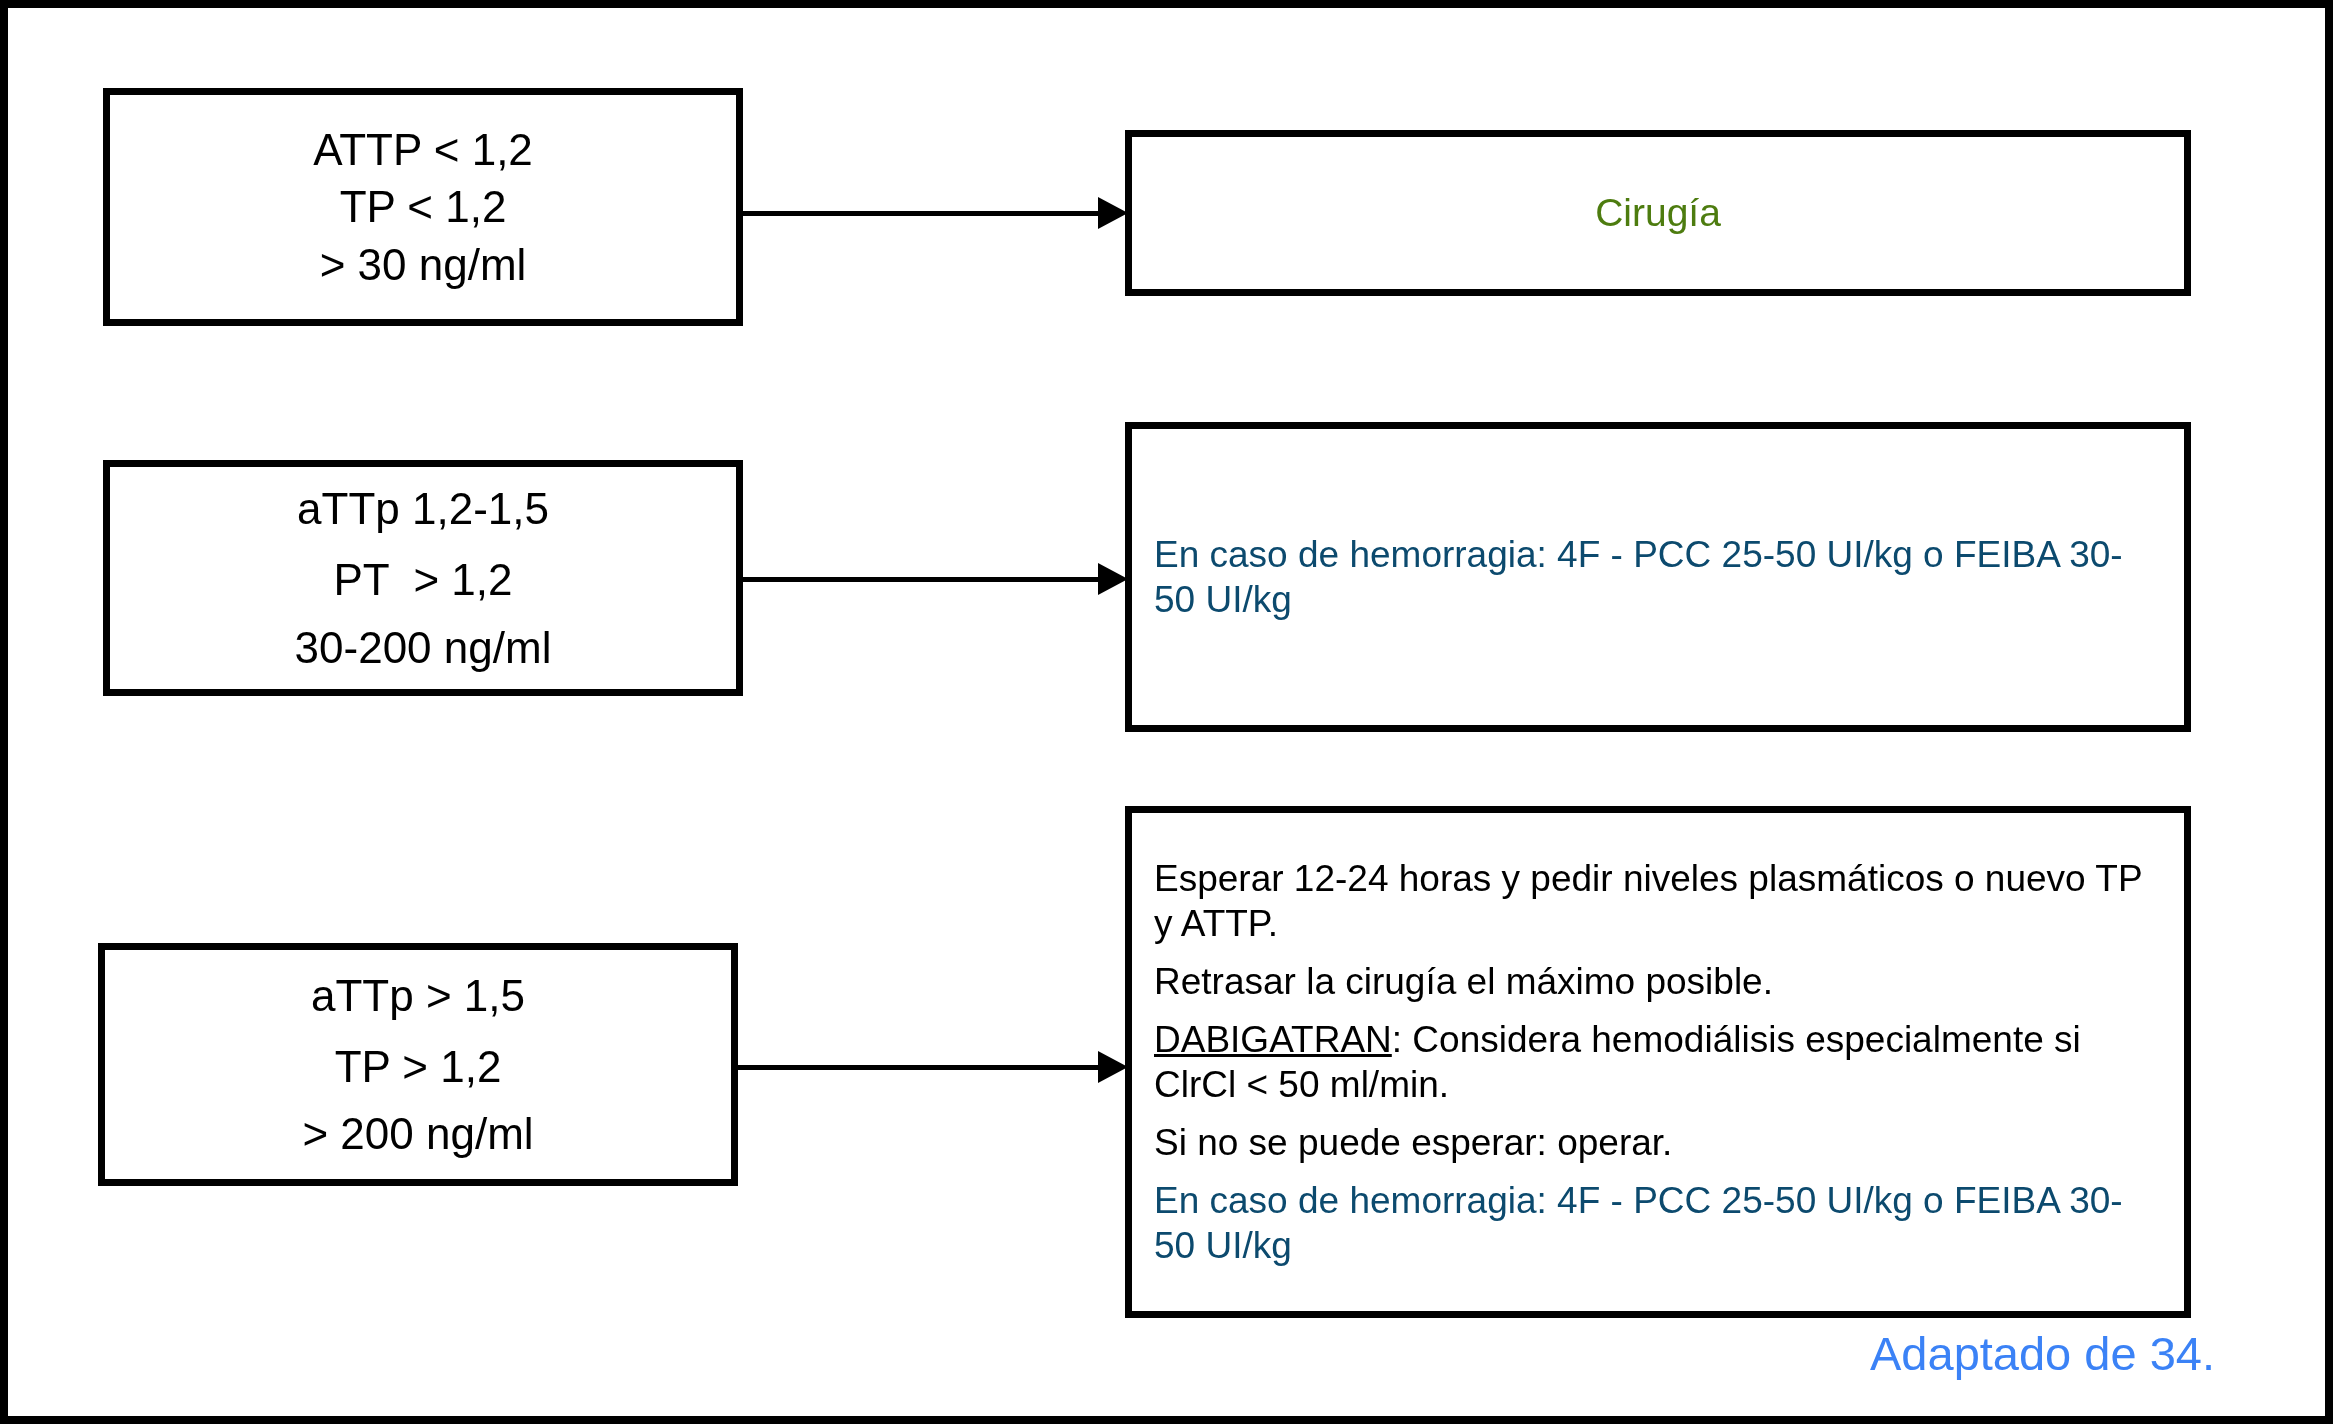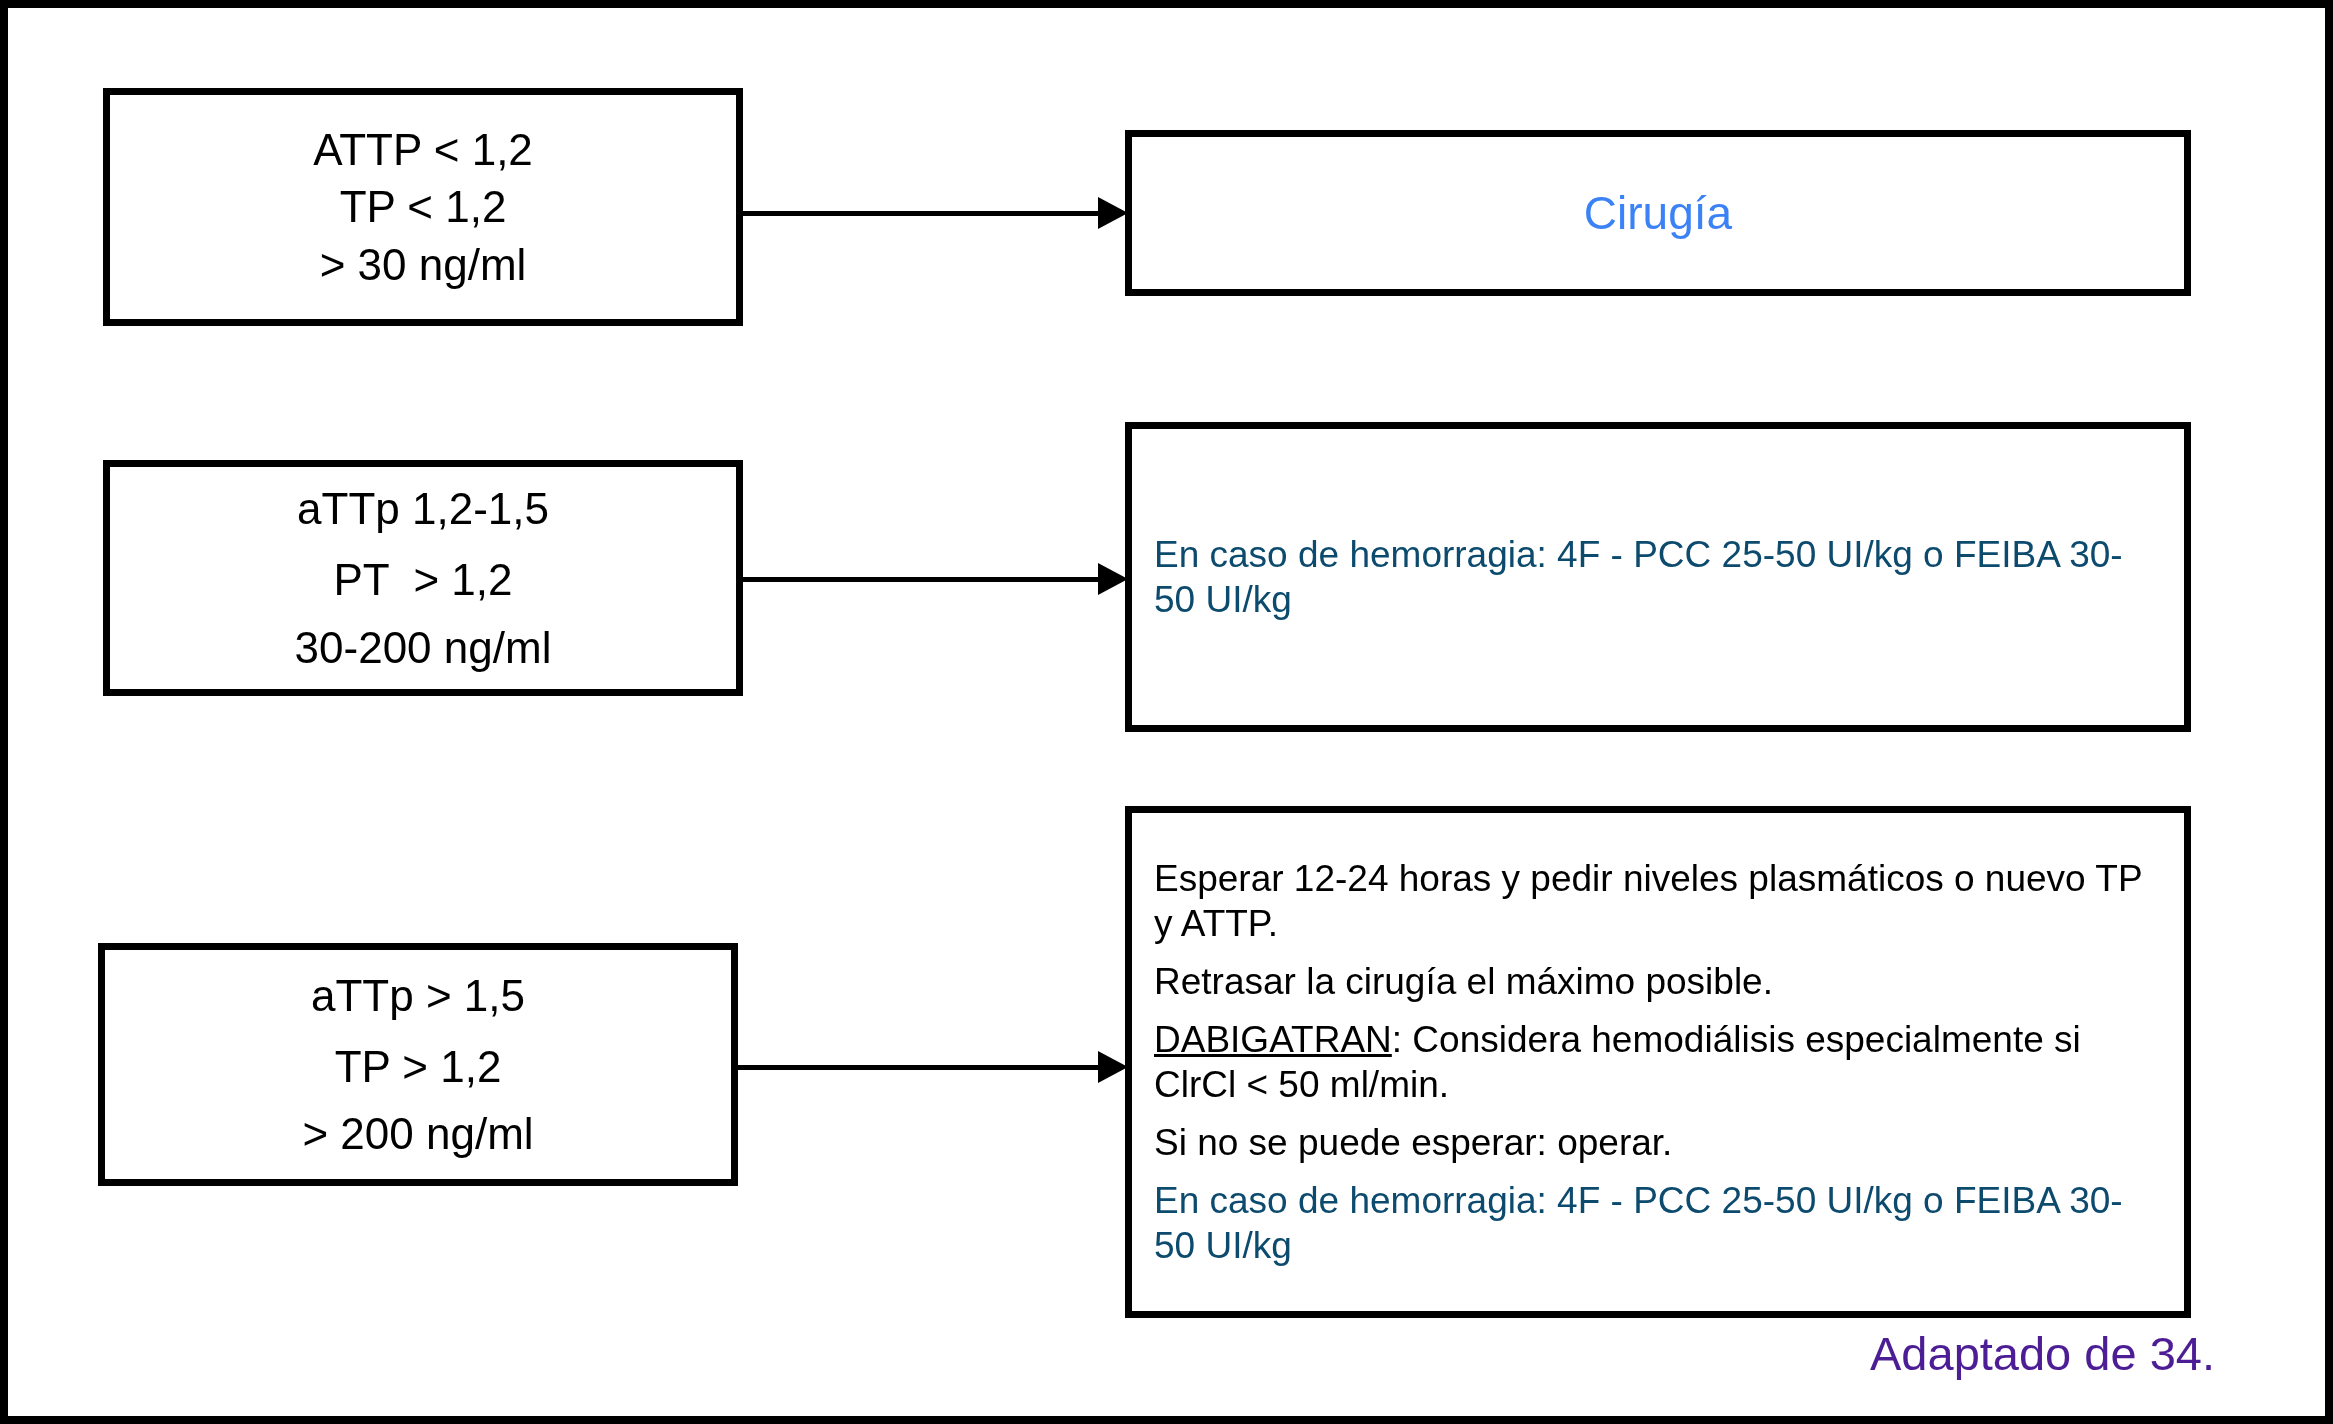--- a/index.html
+++ b/index.html
@@ -58,22 +58,22 @@
   .node.action .para:last-child { margin-bottom: 0; }
   .node.action .para.red { color: #0c4a6e; }
   .node.action .para .underline { text-decoration: underline; text-align: right; }
 
   .node.outcome {
     align-items: center;
     justify-content: center;
     text-align: center;
   }
   .node.outcome .line {
-    font-size: 46px;
-    color: #3b82f6;
+    font-size: 39px;
+    color: #4d7c0f;
   }
 
   
   .connector {
     position: absolute;
     height: 22px;
     display: flex;
     align-items: center;
   }
   .connector .shaft {
@@ -87,21 +87,21 @@
     border-top: 16px solid transparent;
     border-bottom: 16px solid transparent;
     border-left: 30px solid #000000;
     flex: 0 0 auto;
   }
 
   
   .footnote {
     position: absolute;
     font-size: 47px;
-    color: #4c1d95;
+    color: #3b82f6;
     white-space: nowrap;
   }
 </style>
 </head>
 <body>
 
 <div id="canvas">
 
   <div class="node criteria" style="left:95px; top:80px; width:640px; height:238px;">
     <div class="line">ATTP &lt; 1,2</div>

